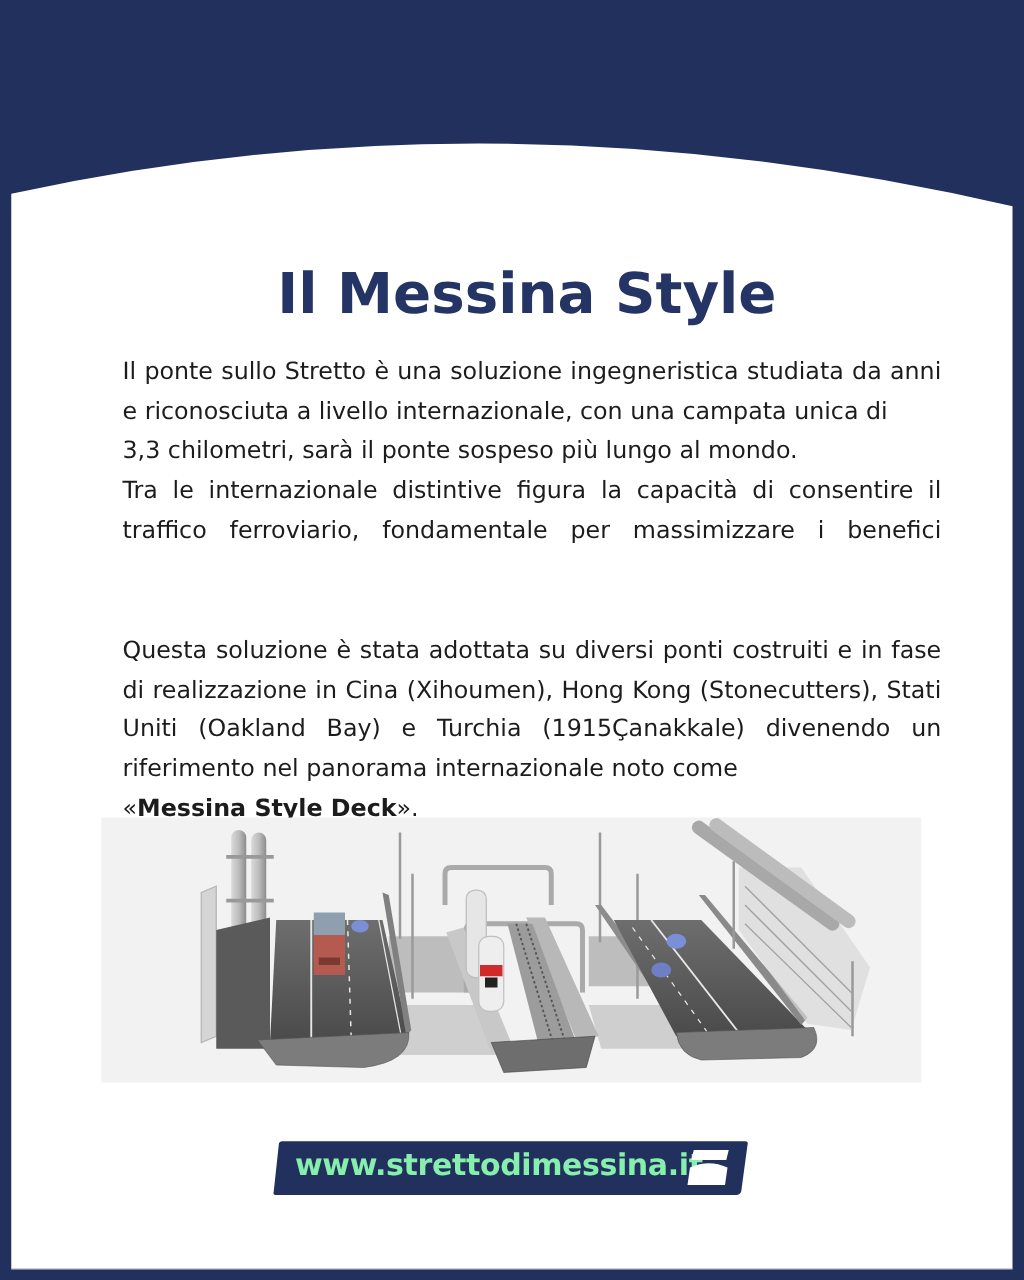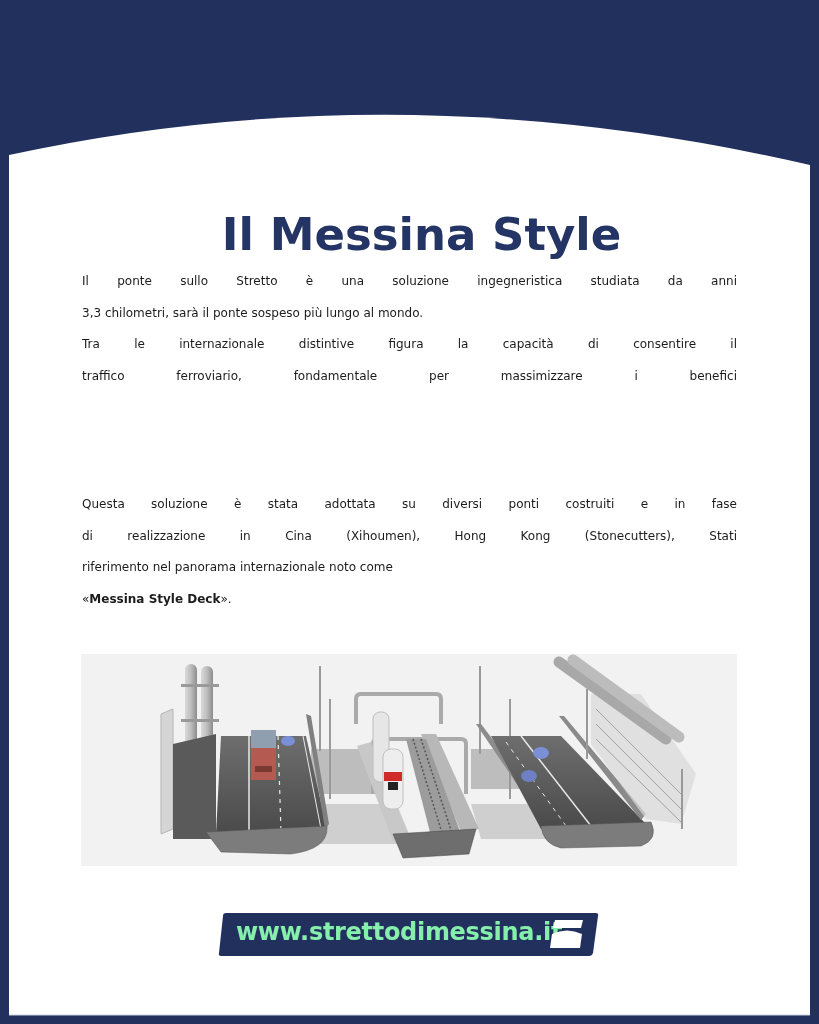--- a/index.html
+++ b/index.html
@@ -9,22 +9,22 @@
     font-family: "DejaVu Sans", "Liberation Sans", sans-serif;
   }
   .panel-svg { position: absolute; left: 0; top: 0; }
   .title {
     position: absolute; left: 0; width: 819px; top: 196px;
     text-align: center; font-weight: bold; font-size: 45px;
     color: #243464; letter-spacing: 0px; margin: 12px;
   }
   .body-text {
     position: absolute; left: 82px; width: 655px;
-    font-size: 12px; line-height: 31.7px; color: #1c1c1c;
-    margin: 0;
+    font-size: 19px; line-height: 31.7px; color: #1c1c1c;
+    margin: 16px;
   }
   .p1 { top: 266px; }
   .p2 { top: 489px; }
   .line { display: block; }
   .line.j { text-align: justify; text-align-last: justify; }
   .line.last { text-align: left; }
   .body-text b { font-weight: bold; }
   .illustration {
     position: absolute; left: 81px; top: 654px; width: 656px; height: 212px;
     background: #f2f2f2;
@@ -44,28 +44,30 @@
 
 <svg class="panel-svg" width="819" height="1024" viewBox="0 0 819 1024">
   <path d="M9 155 Q 400 70 810 165 L 810 1015 L 9 1015 Z" fill="#ffffff"></path>
   <line x1="9" y1="1015" x2="810" y2="1015" stroke="#c9d0e0" stroke-width="1"></line>
 </svg>
 
 <h1 class="title">Il Messina Style</h1>
 
 <div class="body-text p1">
   <span class="line j">Il ponte sullo Stretto è una soluzione ingegneristica studiata da anni</span>
+  <span class="line last">e riconosciuta a livello internazionale, con una campata unica di</span>
   <span class="line last">3,3 chilometri, sarà il ponte sospeso più lungo al mondo.</span>
   <span class="line j">Tra le internazionale distintive figura la capacità di consentire il</span>
   <span class="line j">traffico ferroviario, fondamentale per massimizzare i benefici</span>
 </div>
 
 <div class="body-text p2">
   <span class="line j">Questa soluzione è stata adottata su diversi ponti costruiti e in fase</span>
   <span class="line j">di realizzazione in Cina (Xihoumen), Hong Kong (Stonecutters), Stati</span>
+  <span class="line j">Uniti (Oakland Bay) e Turchia (1915Çanakkale) divenendo un</span>
   <span class="line last">riferimento nel panorama internazionale noto come</span>
   <span class="line last"><span>«</span><b>Messina Style Deck</b><span>».</span></span>
 </div>
 
 <div class="illustration">
   <svg width="656" height="212" viewBox="0 0 656 212">
     <defs>
       <linearGradient id="road" x1="0" y1="0" x2="0" y2="1">
         <stop offset="0" stop-color="#6e6e6e"></stop>
           <stop offset="1" stop-color="#4a4a4a"></stop>

